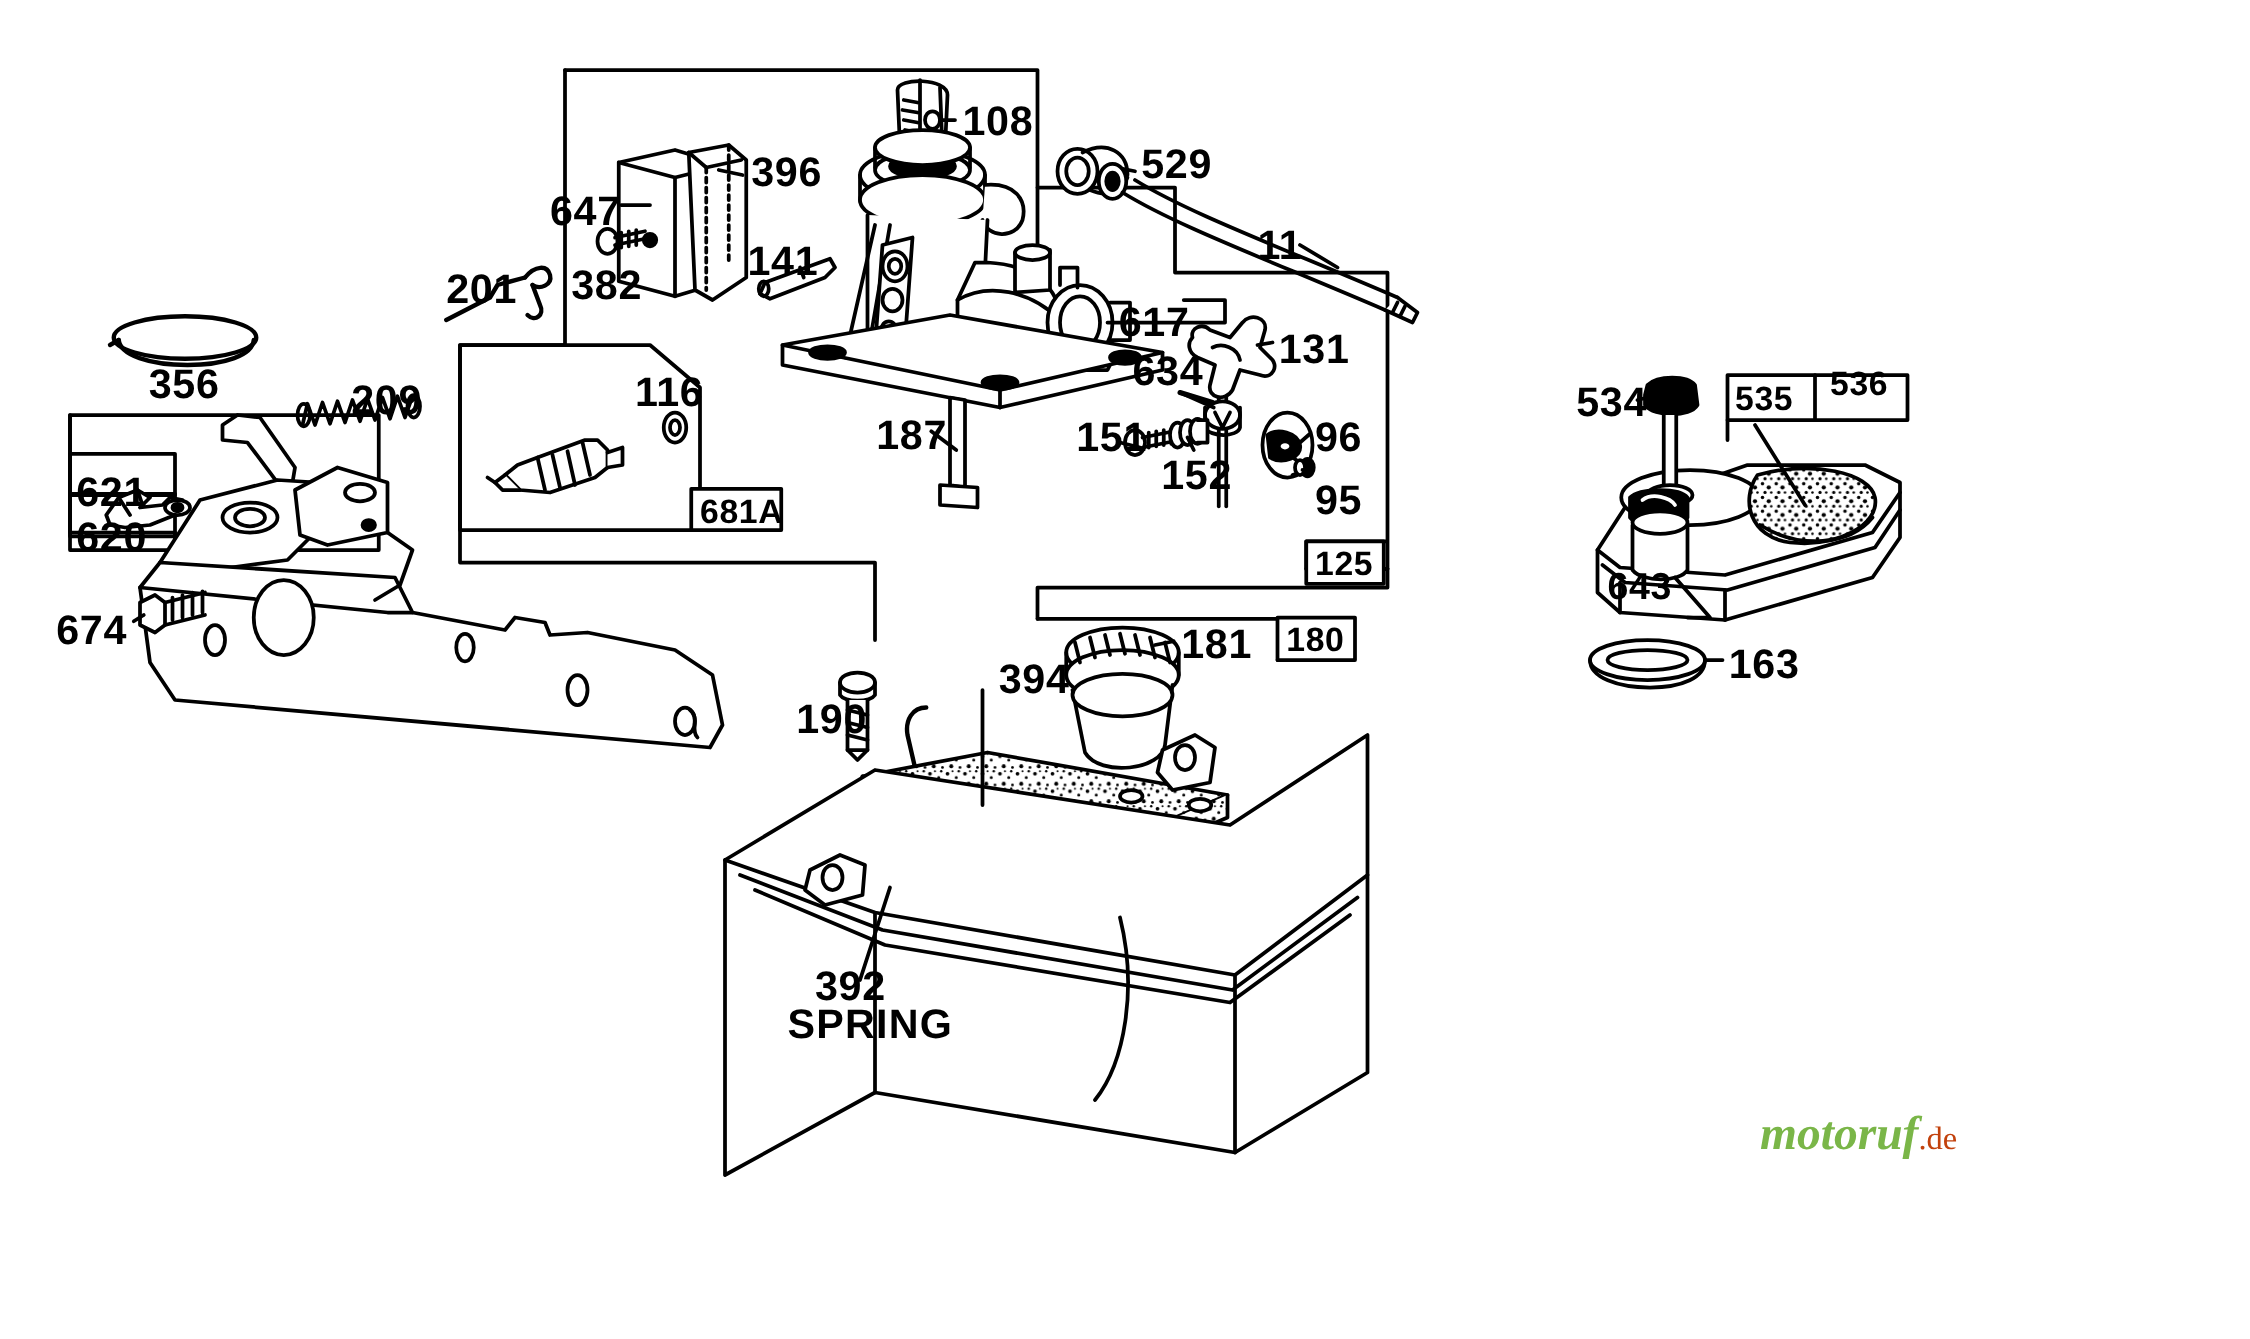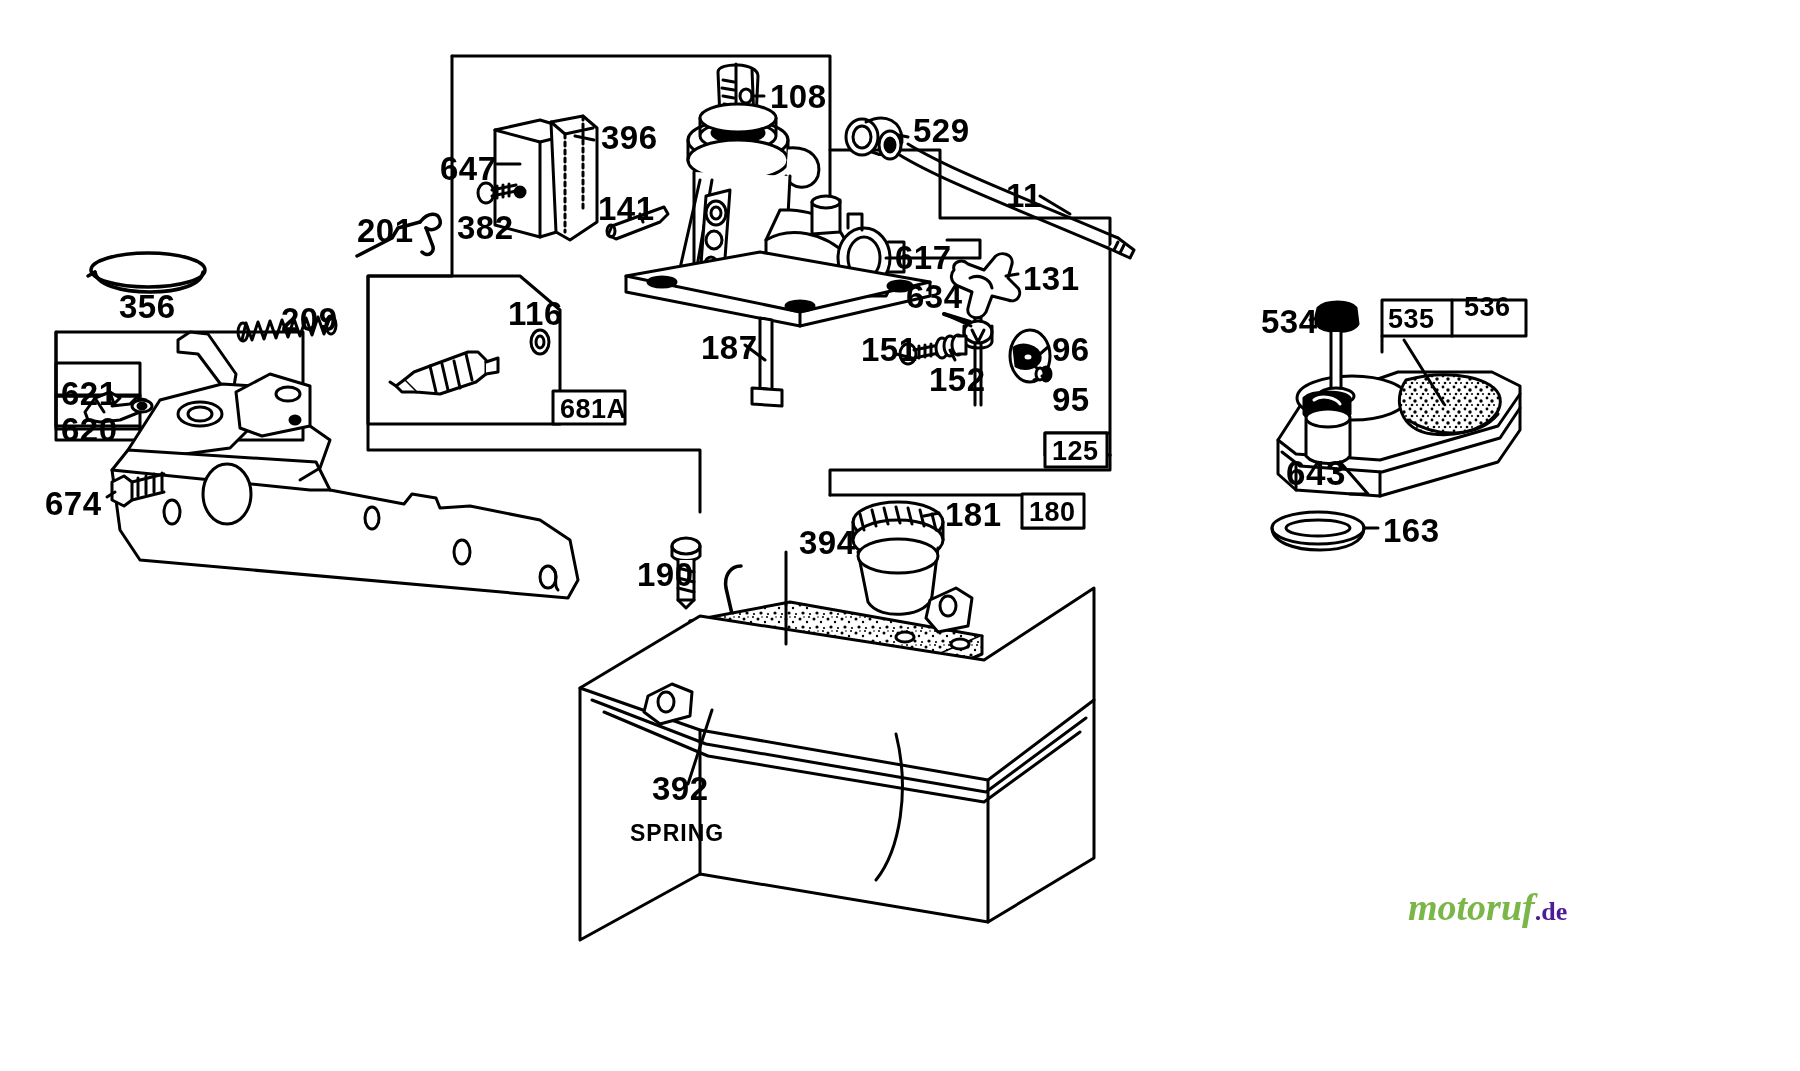--- a/index.html
+++ b/index.html
@@ -25,38 +25,38 @@
     position: absolute;
     font-family: "Liberation Sans", sans-serif;
     font-weight: bold;
     color: #000000;
     letter-spacing: 0.5px;
     white-space: nowrap;
     line-height: 1.0;
   }
   .cal-lg { font-size: 33px; }
   .cal-sm { font-size: 27px; }
-  .cal-xl { font-size: 35px; }
-  .spring-word { font-size: 23px; letter-spacing: 1px; margin-top: 20px; }
+  .cal-xl { font-size: 30px; }
+  .spring-word { font-size: 33px; letter-spacing: 1px; }
   #watermark {
     position: absolute;
     left: 1408px;
     top: 885px;
     font-family: "Liberation Serif", serif;
     font-size: 38px;
     font-style: italic;
     font-weight: bold;
     color: #7ab648;
     white-space: nowrap;
   }
   #watermark .wm-de {
-    color: #4c1d95;
+    color: #c2410c;
     font-size: 26px;
     font-style: normal;
-    font-weight: bold;
+    font-weight: normal;
   }
 </style>
 </head>
 <body>
 
 <div id="page">
 
   <svg id="diagram-svg" viewBox="0 0 1800 1071">
     <defs>
       <pattern id="speckle" width="14" height="14" patternUnits="userSpaceOnUse">

